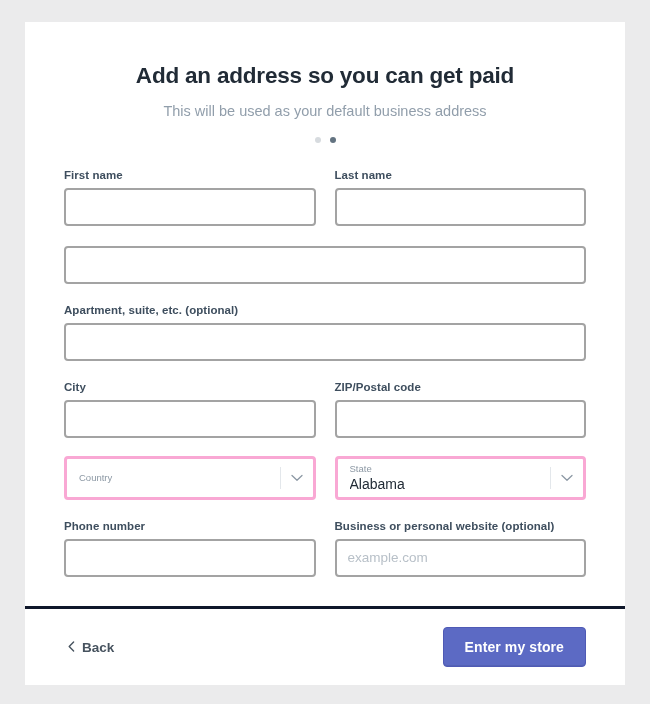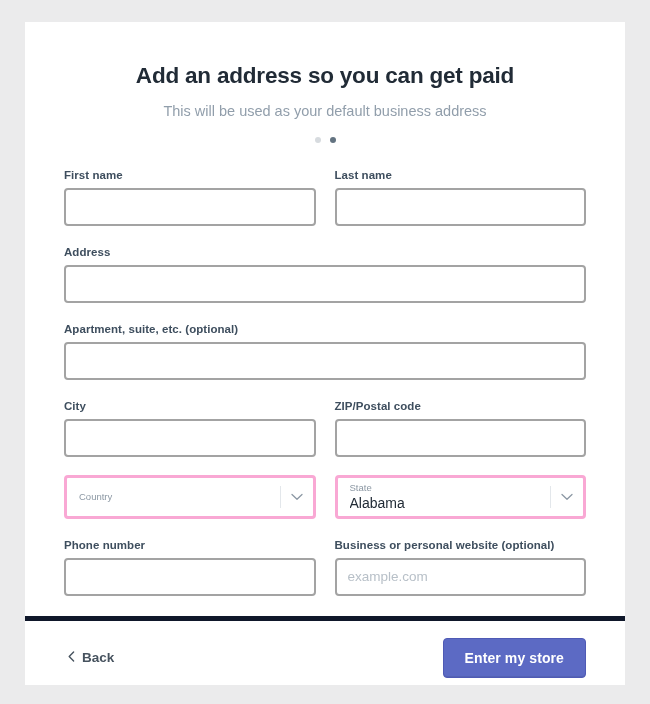--- a/index.html
+++ b/index.html
@@ -169,21 +169,21 @@
     width: 32px;
     display: flex;
     align-items: center;
     justify-content: center;
     flex: 0 0 auto;
   }
 
   .card-footer {
     flex: 0 0 auto;
     height: 79px;
-    border-top: 5px solid #0f172a;
+    border-top: 3px solid #0f172a;
     display: flex;
     align-items: center;
     justify-content: space-between;
     padding: 0 39px;
     box-sizing: border-box;
   }
 
   .back-link {
     display: flex;
     align-items: center;
@@ -237,21 +237,20 @@
             <input class="input" type="text" value="" style="">
           </div>
           <div class="field">
             <label class="label">Last name</label>
             <input class="input" type="text" value="" style="">
           </div>
         </div>
 
         <div class="row">
           <div class="field full">
-            <label class="label">Address</label>
             <input class="input" type="text" value="" style="">
           </div>
         </div>
 
         <div class="row">
           <div class="field full">
             <label class="label">Apartment, suite, etc. (optional)</label>
             <input class="input" type="text" value="" style="">
           </div>
         </div>

